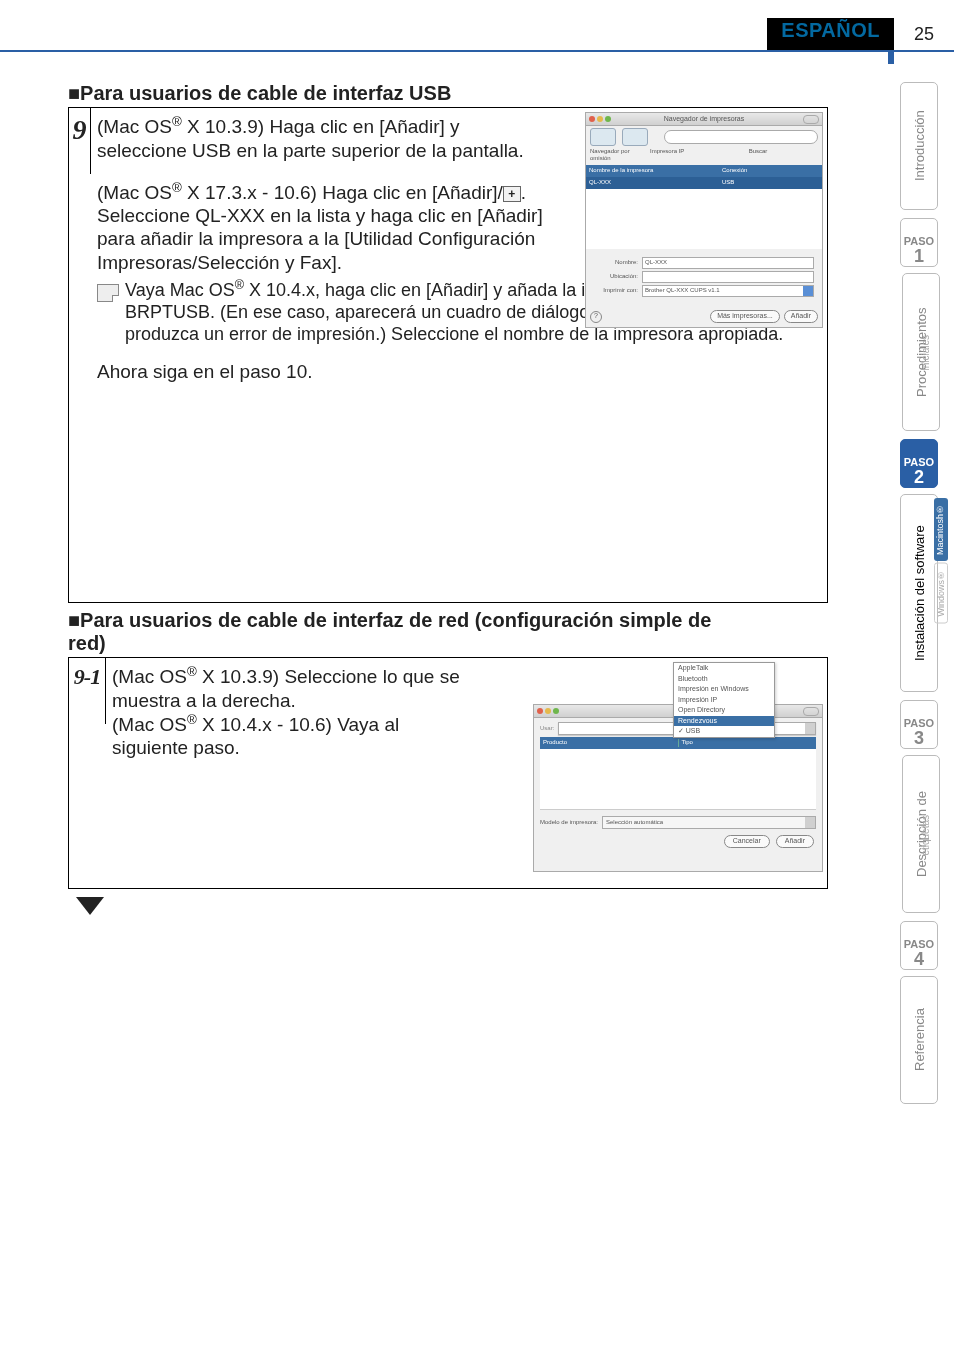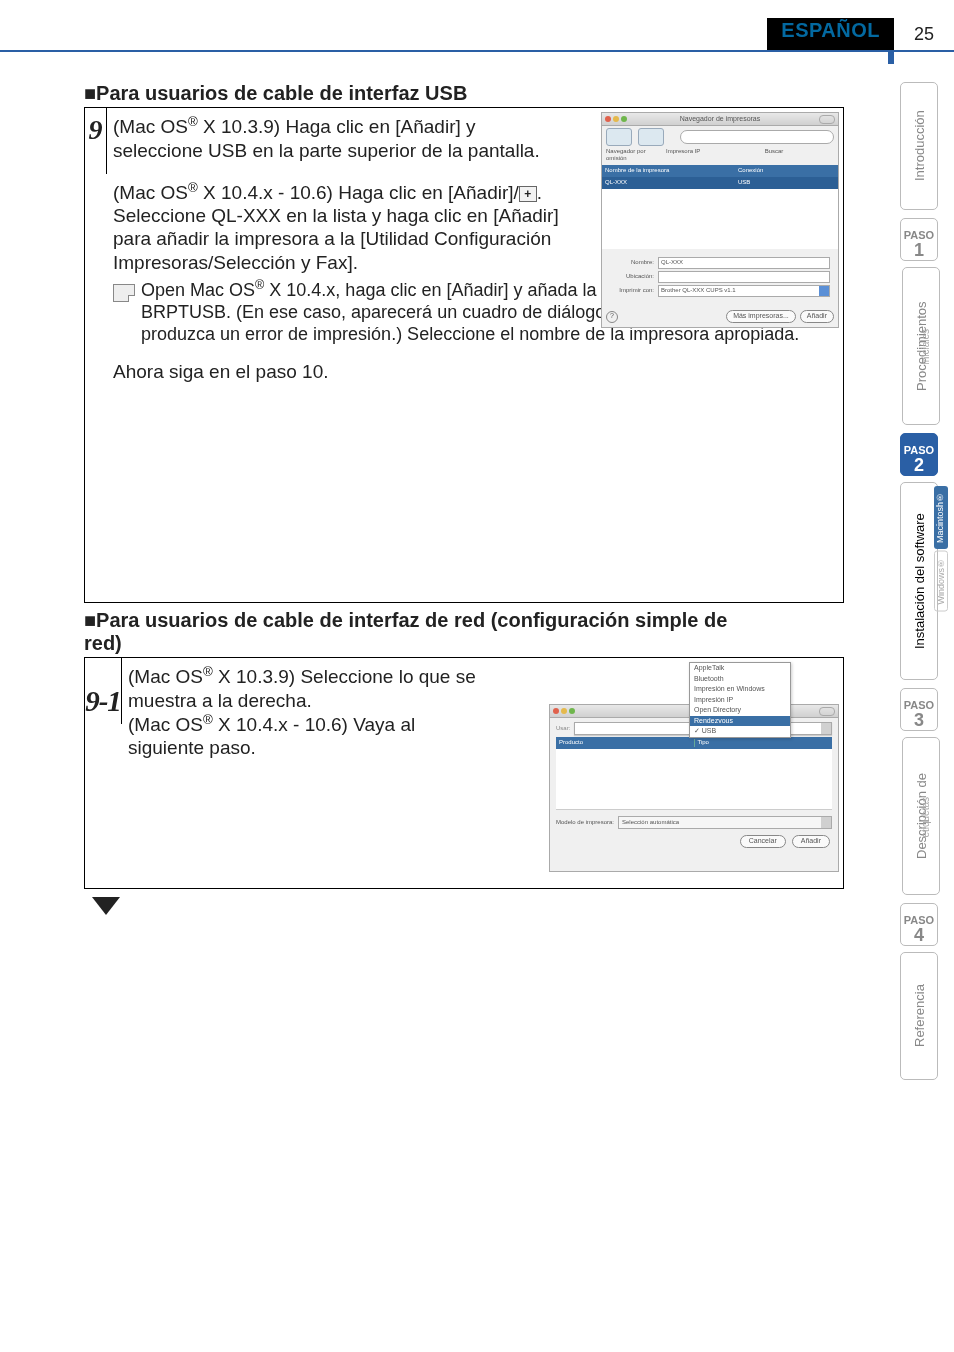--- a/index.html
+++ b/index.html
@@ -97,37 +97,37 @@
   .side .paso {
     border: 1px solid #bbb;
     border-radius: 5px;
     width: 36px;
     text-align: center;
     font-size: 11px;
     font-weight: bold;
     color: #888;
     margin-top: 6px;
     margin-bottom: 6px;
-    padding: 10px 0 1px 0;
+    padding: 16px 0 1px 0;
   }
   .side .paso.active {
     background: #2a5fa5;
     border-color: #2a5fa5;
     color: #fff;
   }
   .side .paso .big {
     font-size: 18px;
     line-height: 18px;
     font-weight: bold;
   }
 
   
   .content {
     position: absolute;
-    left: 84px;
+    left: 68px;
     top: 78px;
     width: 664px;
   }
   .section-title {
     font-size: 20px;
     font-weight: bold;
     margin: 4px 0 2px 0;
   }
   .stepbox {
     border: 1px solid #000;
@@ -145,21 +145,21 @@
     align-items: flex-start;
     justify-content: center;
     padding-top: 6px;
   }
   .stepnum span {
     font-family: Georgia, 'Times New Roman', serif;
     font-style: italic;
     font-weight: bold;
     font-size: 28px;
   }
-  .stepnum .sub { font-size: 29px; letter-spacing: -1px; margin-top: 21px; }
+  .stepnum .sub { font-size: 22px; letter-spacing: -1px; }
   .stepbody {
     flex: 1;
     padding: 6px 10px 8px 6px;
     font-size: 19px;
     line-height: 1.22;
     position: relative;
   }
   .noteicon {
     display: inline-block;
     width: 20px; height: 16px;
@@ -526,26 +526,26 @@
                 <div class="btn">Añadir</div>
               </div>
             </div>
           </div>
 
           <div style="width:450px;">
             <span>(Mac OS</span><span class="sup">®</span><span> X 10.3.9) Haga clic en [Añadir] y seleccione USB en la parte superior de la pantalla.</span>
           </div>
           <div style="height:18px;"></div>
           <div style="width:450px;">
-            <span>(Mac OS</span><span class="sup">®</span><span> X 10.4.x - 10.6) Haga clic en [Añadir]/</span><span class="plusicon">+</span><span>. Seleccione QL-XXX en la lista y haga clic en [Añadir] para añadir la impresora a la [Utilidad Configuración Impresoras/Selección y Fax].</span>
+            <span>(Mac OS</span><span class="sup">®</span><span> X 17.3.x - 10.6) Haga clic en [Añadir]/</span><span class="plusicon">+</span><span>. Seleccione QL-XXX en la lista y haga clic en [Añadir] para añadir la impresora a la [Utilidad Configuración Impresoras/Selección y Fax].</span>
           </div>
           <div style="display:flex;margin-top:4px;width:720px;">
             <div style="width:28px;padding-top:2px;"><span class="noteicon"></span></div>
             <div style="flex:1;font-size:18px;line-height:1.22;">
-              <span>Open Mac OS</span><span class="sup">®</span><span> X 10.4.x, haga clic en [Añadir] y añada la impresora con la conexión BRPTUSB. (En ese caso, aparecerá un cuadro de diálogo de error cuando se produzca un error de impresión.) Seleccione el nombre de la impresora apropiada.</span>
+              <span>Vaya Mac OS</span><span class="sup">®</span><span> X 10.4.x, haga clic en [Añadir] y añada la impresora con la conexión BRPTUSB. (En ese caso, aparecerá un cuadro de diálogo de error cuando se produzca un error de impresión.) Seleccione el nombre de la impresora apropiada.</span>
             </div>
           </div>
           <div style="height:14px;"></div>
           <div>Ahora siga en el paso 10.</div>
         </div>
       </div>
     </div>
 
     <div class="section-title" style="margin-top:6px;">■Para usuarios de cable de interfaz de red (configuración simple de red)</div>
 

